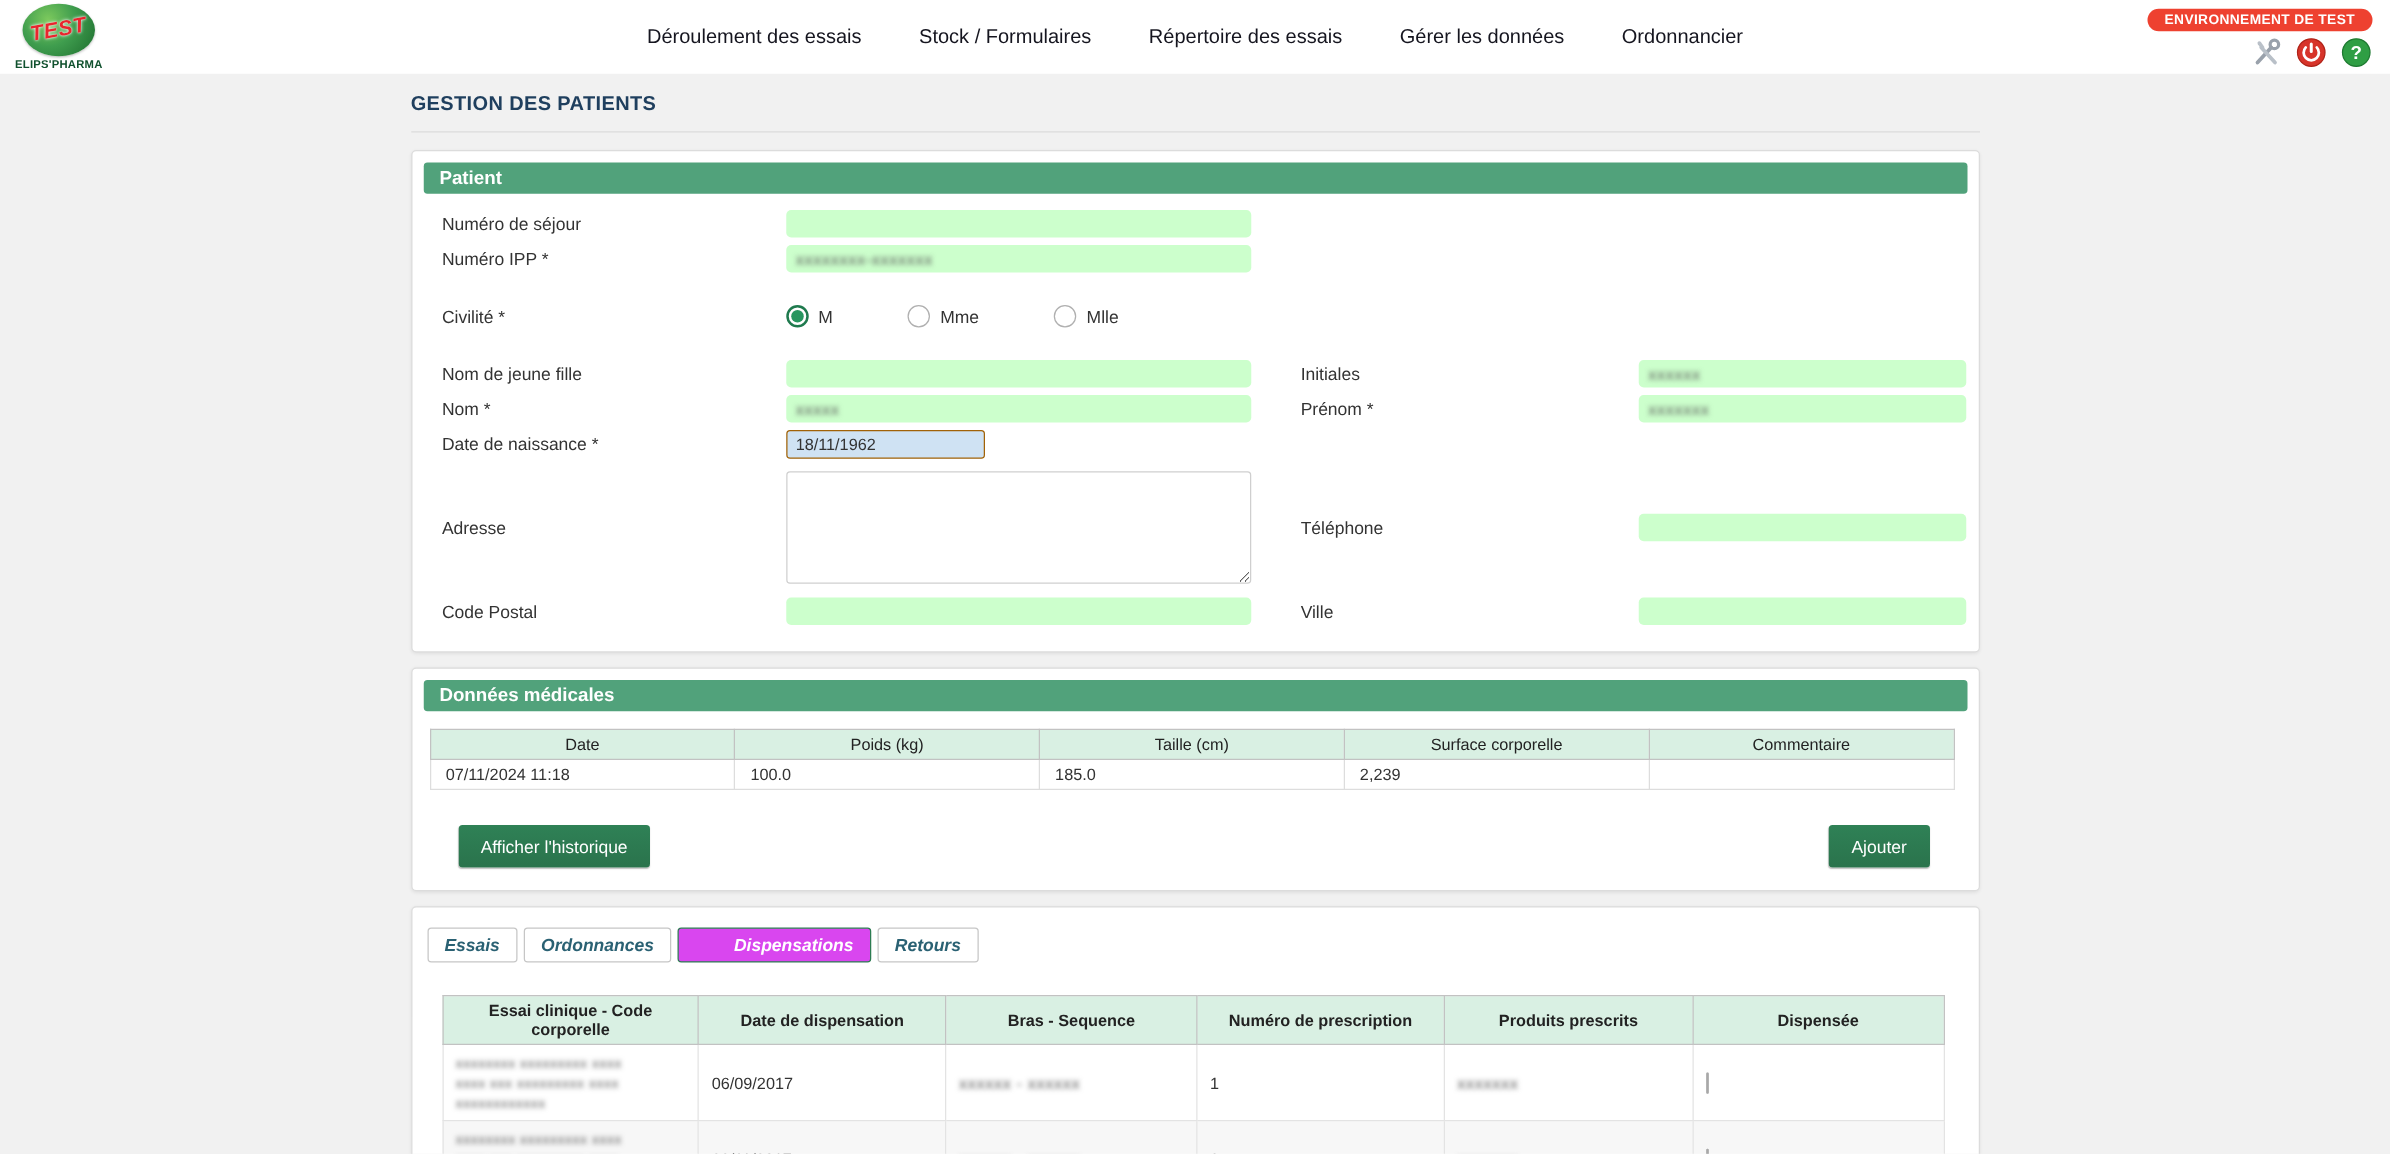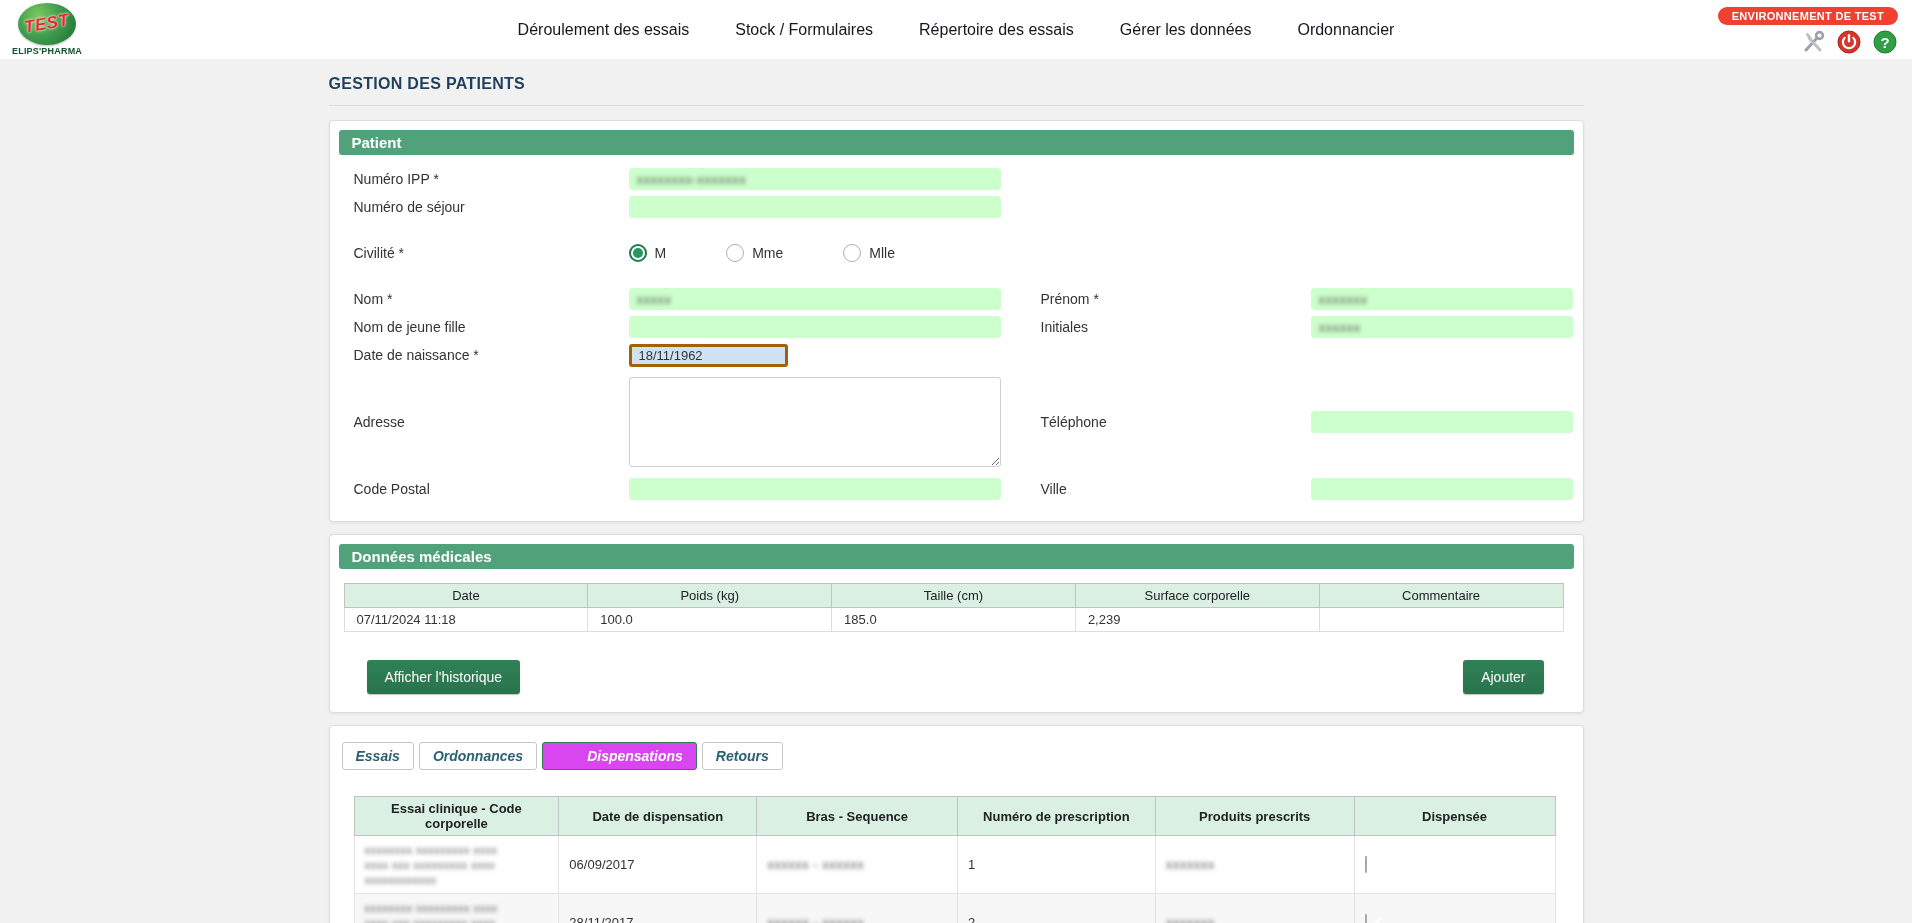--- a/index.html
+++ b/index.html
@@ -102,21 +102,21 @@
     border: none; border-radius: 4px;
     height: 22px; padding: 2px 8px;
     font-size: 13px; color: #444444;
     display: flex; align-items: center;
     cursor: text;
   }
   .w1 { width: 372px; }
   .w2 { width: 262px; }
   .date-input {
     background: #cfe2f3;
-    border: 3px solid #a16207;
+    border: 1px solid #a16207;
     border-radius: 3px;
     width: 159px; height: 23px;
     padding: 2px 7px;
     font-size: 13px; color: #333333;
     display: flex; align-items: center;
     cursor: text;
   }
   textarea.adresse {
     width: 372px; height: 90px;
     border: 1px solid #cfcfcf; border-radius: 3px;
@@ -267,28 +267,28 @@
   <div class="container">
 
     <div class="page-title">GESTION DES PATIENTS</div>
     <hr class="title-rule">
 
     <div class="card">
       <div class="section-bar">Patient</div>
 
       <div class="form">
         <div class="frow">
+          <span class="lbl1">Numéro de séjour</span>
+          <div class="ginput w1"></div>
+        </div>
+        <div class="frow">
           <span class="lbl1">Numéro IPP *</span>
           <div class="ginput w1">
             <span class="masked">xxxxxxxx-xxxxxxx</span>
           </div>
-        </div>
-        <div class="frow">
-          <span class="lbl1">Numéro de séjour</span>
-          <div class="ginput w1"></div>
         </div>
 
         <div class="gap18"></div>
 
         <div class="frow">
           <span class="lbl1">Civilité *</span>
           <div class="radio-group">
             <span class="radio-opt">
               <span class="radio sel"></span>
               <span>M</span>
@@ -300,35 +300,35 @@
             <span class="radio-opt">
               <span class="radio"></span>
               <span>Mlle</span>
             </span>
           </div>
         </div>
 
         <div class="gap18"></div>
 
         <div class="frow">
+          <span class="lbl1">Nom de jeune fille</span>
+          <div class="ginput w1"></div>
+          <span class="lbl2">Initiales</span>
+          <div class="ginput w2">
+            <span class="masked">xxxxxx</span>
+          </div>
+        </div>
+        <div class="frow">
           <span class="lbl1">Nom *</span>
           <div class="ginput w1">
             <span class="masked">xxxxx</span>
           </div>
           <span class="lbl2">Prénom *</span>
           <div class="ginput w2">
             <span class="masked">xxxxxxx</span>
-          </div>
-        </div>
-        <div class="frow">
-          <span class="lbl1">Nom de jeune fille</span>
-          <div class="ginput w1"></div>
-          <span class="lbl2">Initiales</span>
-          <div class="ginput w2">
-            <span class="masked">xxxxxx</span>
           </div>
         </div>
         <div class="frow">
           <span class="lbl1">Date de naissance *</span>
           <div class="date-input">18/11/1962</div>
         </div>
 
         <div class="gap8"></div>
 
         <div class="frow" style="align-items:center;">

